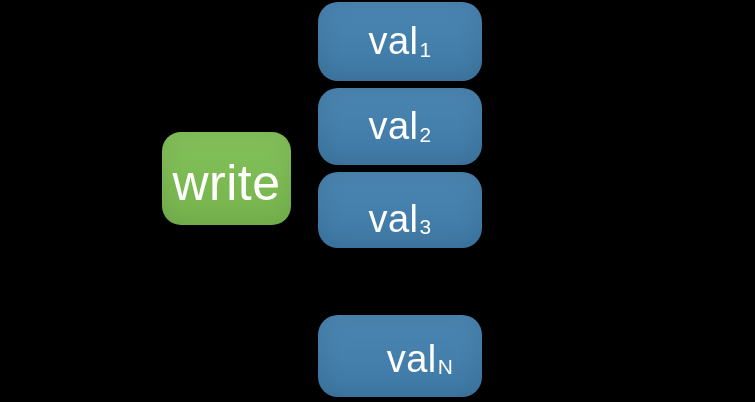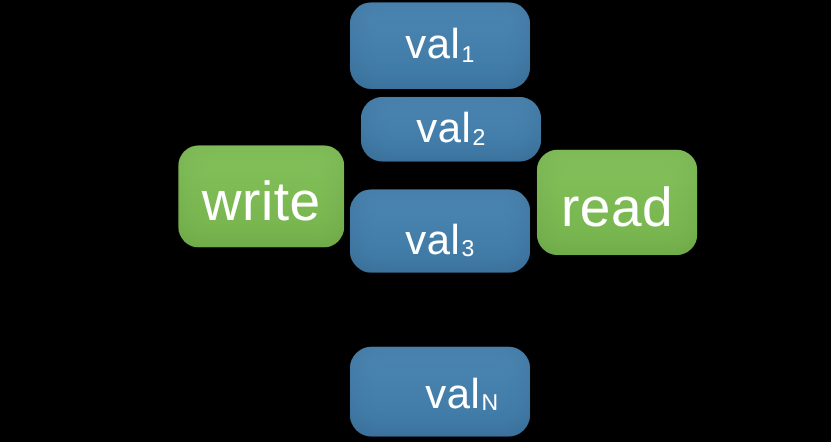--- a/index.html
+++ b/index.html
@@ -34,35 +34,35 @@
     letter-spacing: 0.5px;
     text-align: center;
   }
   .queue-item .sub {
     font-size: 0.55em;
     vertical-align: -0.12em;
     line-height: 0;
     margin-left: 1px;
   }
   .item-1 { top: 2px;   height: 79px; }
-  .item-2 { top: 88px;  height: 59px; margin-left: 10px; }
+  .item-2 { top: 88px;  height: 77px; }
   .item-3 { top: 172px; height: 76px; padding-top: 18px; }
   .item-n { top: 315px; height: 82px; padding-top: 6px; padding-left: 40px; }
   .op-node {
     border-radius: 19px;
     background: #7DBE52;
     background-image: linear-gradient(180deg, rgba(255,255,255,0.05), rgba(0,0,0,0.06));
     box-shadow: inset 0 0 24px rgba(0,0,0,0.08);
     font-size: 50px;
     letter-spacing: 0.5px;
   }
   .op-write {
     left: 162px;
     top: 132px;
-    width: 151px;
+    width: 129px;
     height: 93px;
     padding-top: 8px;
   }
   .op-read {
     left: 488px;
     top: 136px;
     width: 146px;
     height: 96px;
     padding-top: 8px;
   }
@@ -85,17 +85,14 @@
   </div>
 
   <div class="box queue-item item-n">
     <span><span>val</span><span class="sub">N</span></span>
   </div>
 
   <div class="box op-node op-write">
     <span>write</span>
   </div>
 
-  <div class="box op-node op-read">
-    <span>read</span>
-  </div>
 
 </div>
 
 </body></html>

